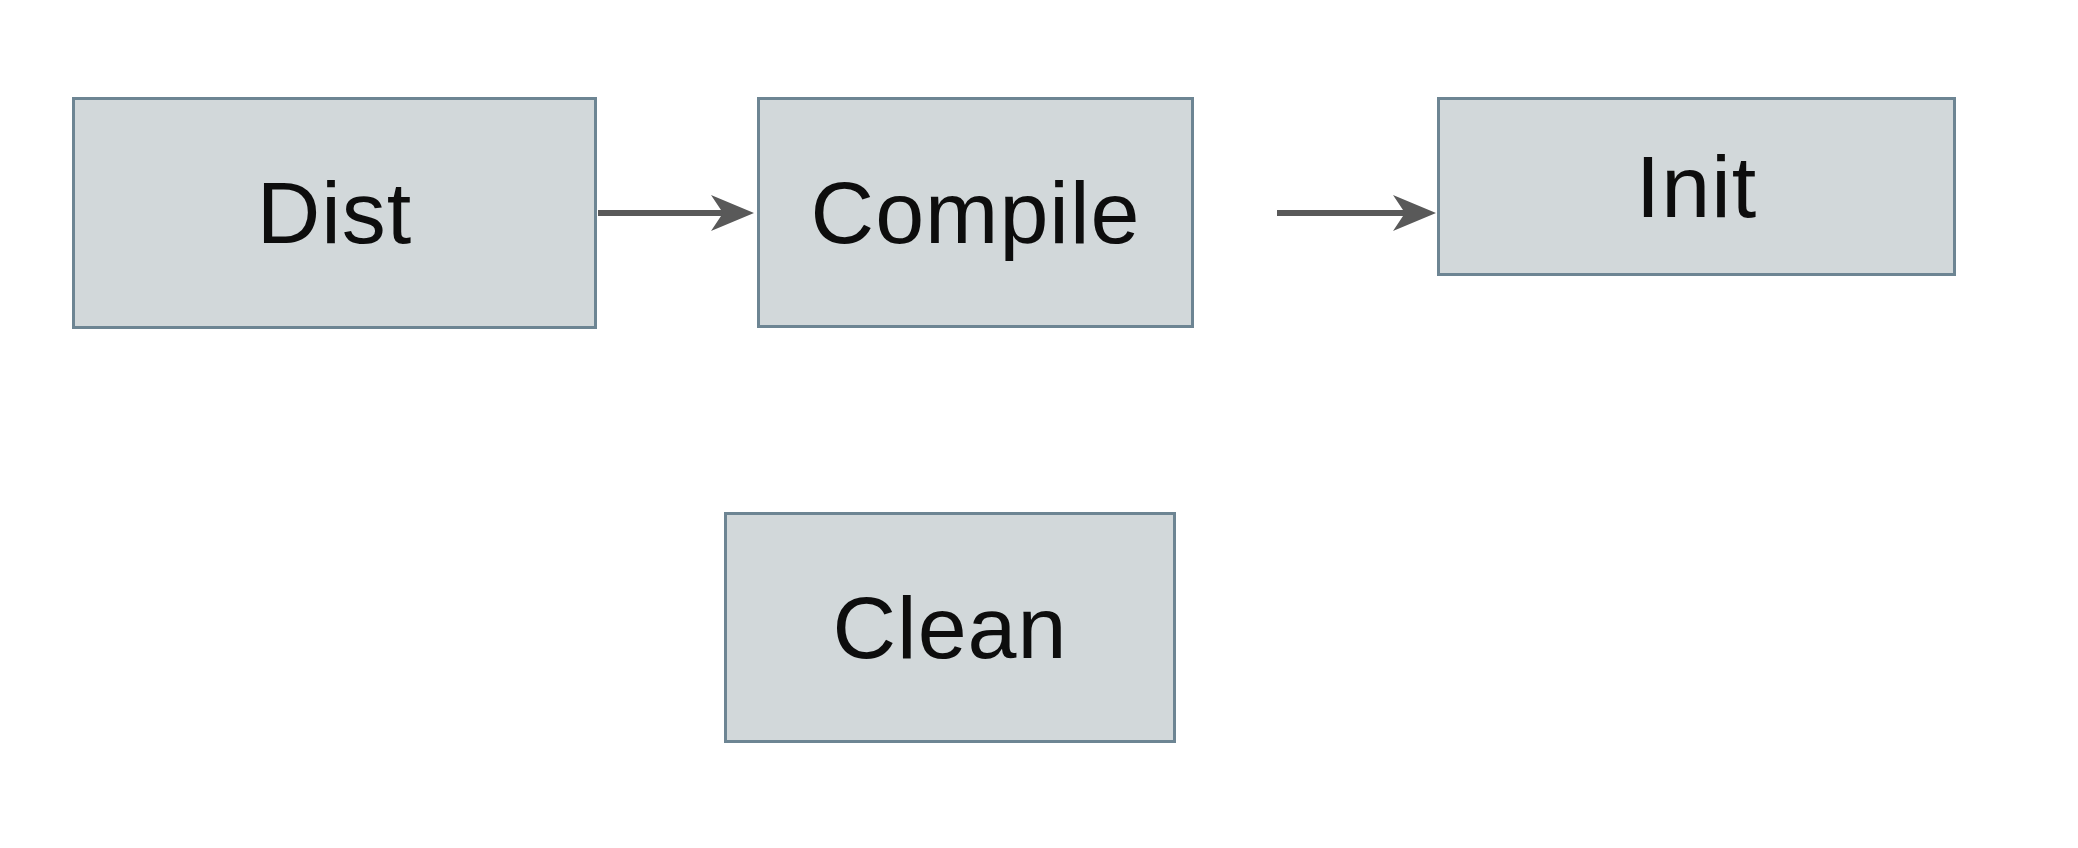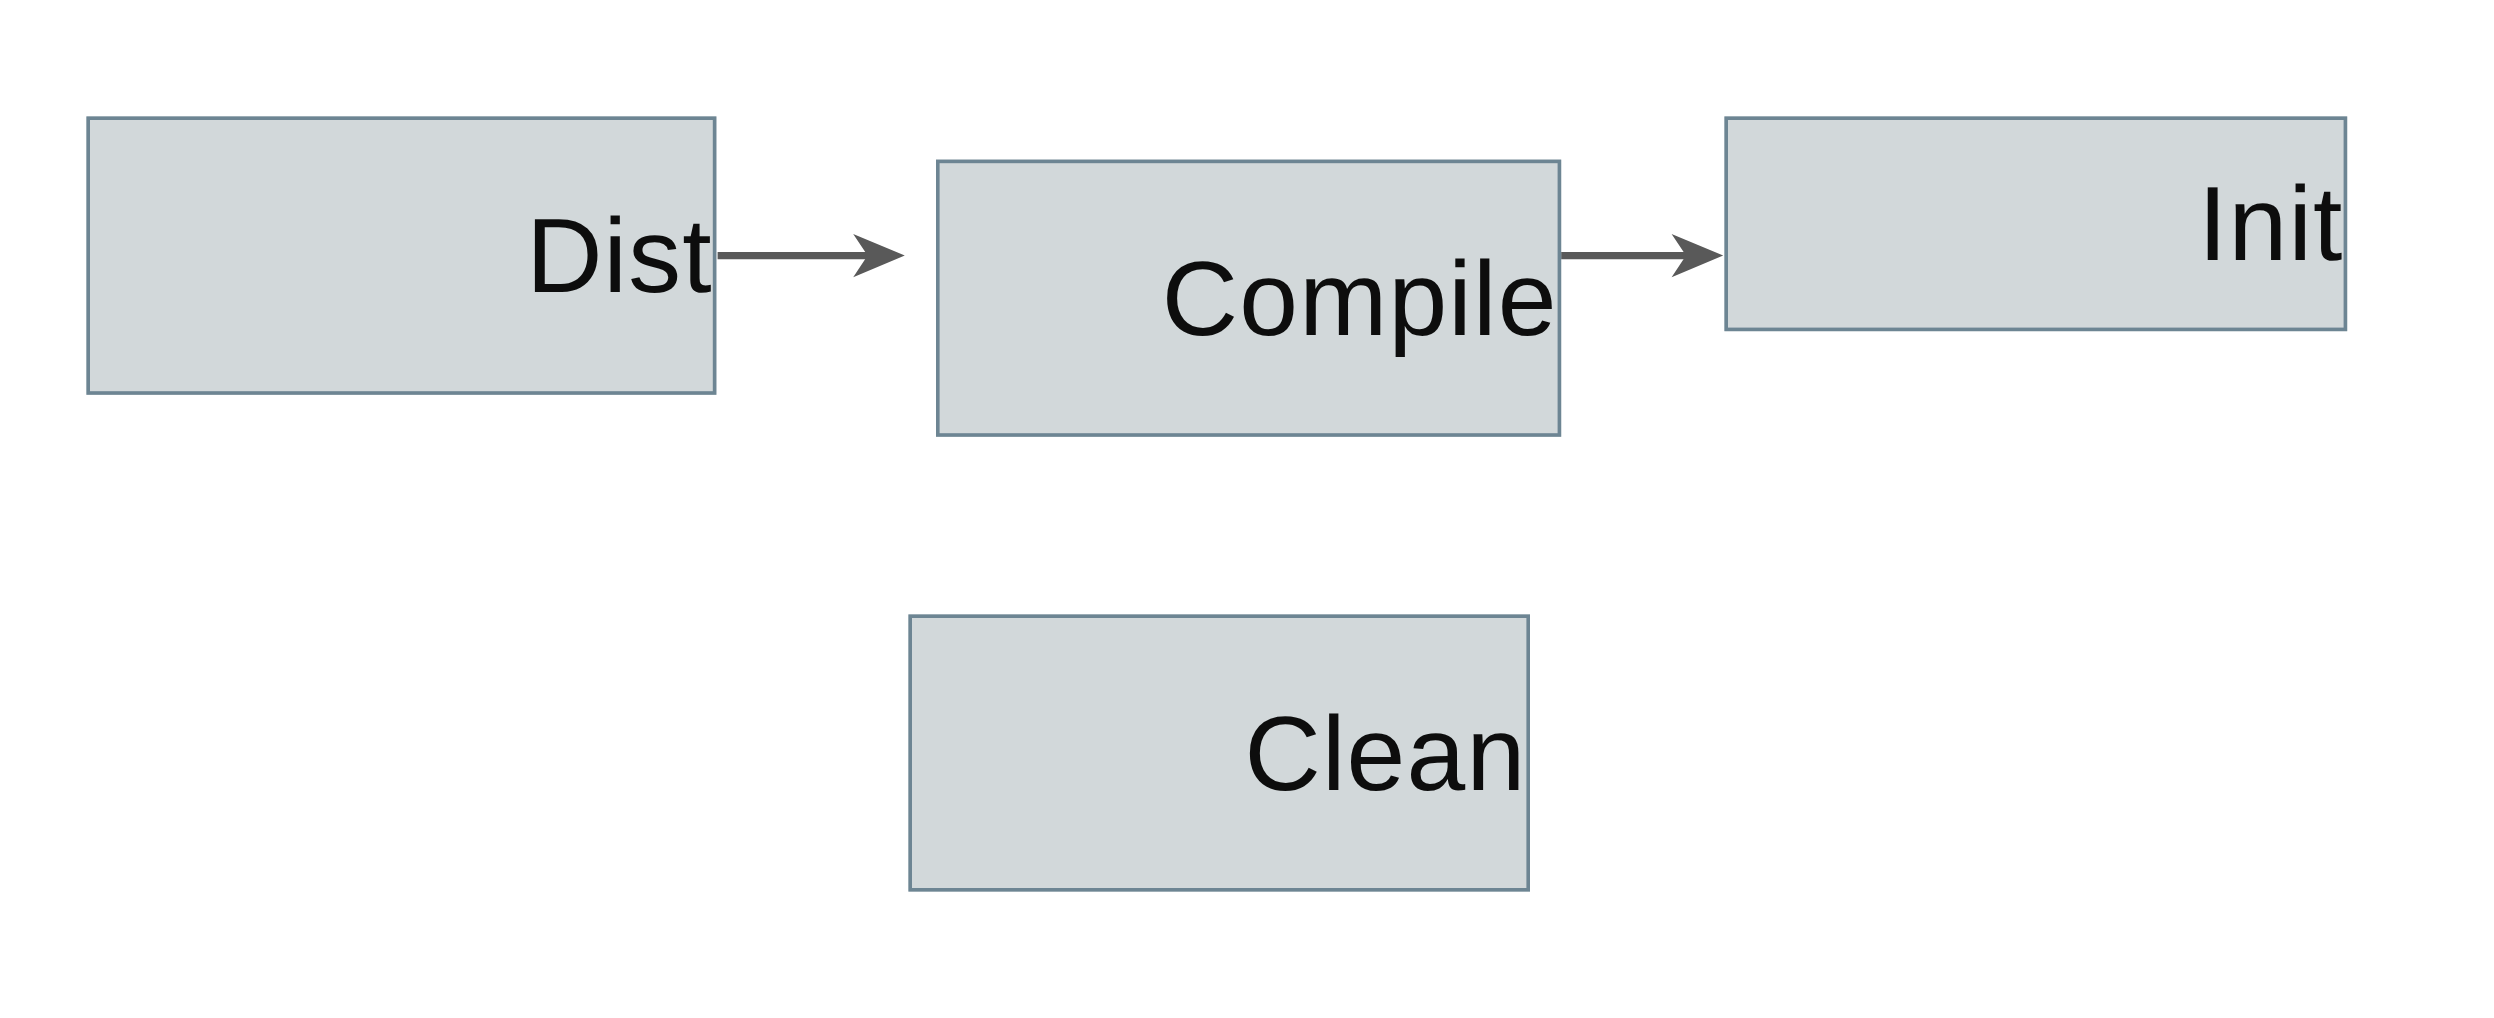--- a/index.html
+++ b/index.html
@@ -39,35 +39,35 @@
   .edges-layer .head {
     fill: var(--arrow);
     stroke: none;
   }
   .node {
     position: absolute;
     background: var(--node-fill);
     border: 3px solid var(--node-border);
     display: flex;
     align-items: center;
-    justify-content: flex-end;
+    justify-content: center;
   }
   .node-label {
     font-size: 88px;
     font-weight: 400;
     letter-spacing: 1px;
     color: var(--label-text);
     line-height: 1;
     white-space: nowrap;
     user-select: none;
   }
   .node-dist    { left: 72px;   top: 97px;  width: 525px; height: 232px; }
-  .node-compile { left: 780px;  top: 97px;  width: 521px; height: 231px; margin-top: 36px; }
+  .node-compile { left: 757px;  top: 97px;  width: 437px; height: 231px; }
   .node-init    { left: 1437px; top: 97px;  width: 519px; height: 179px; }
-  .node-clean   { left: 757px;  top: 512px; width: 518px; height: 231px; }
+  .node-clean   { left: 724px;  top: 512px; width: 452px; height: 231px; }
 </style>
 </head>
 <body>
 
 <div class="canvas">
 
   <svg class="edges-layer" viewBox="0 0 2078 848" aria-hidden="true">
     <g>
       <line class="shaft" x1="598" y1="213" x2="724" y2="213"></line>
       <polygon class="head" points="754,213 711,195 723,213 711,231"></polygon>

